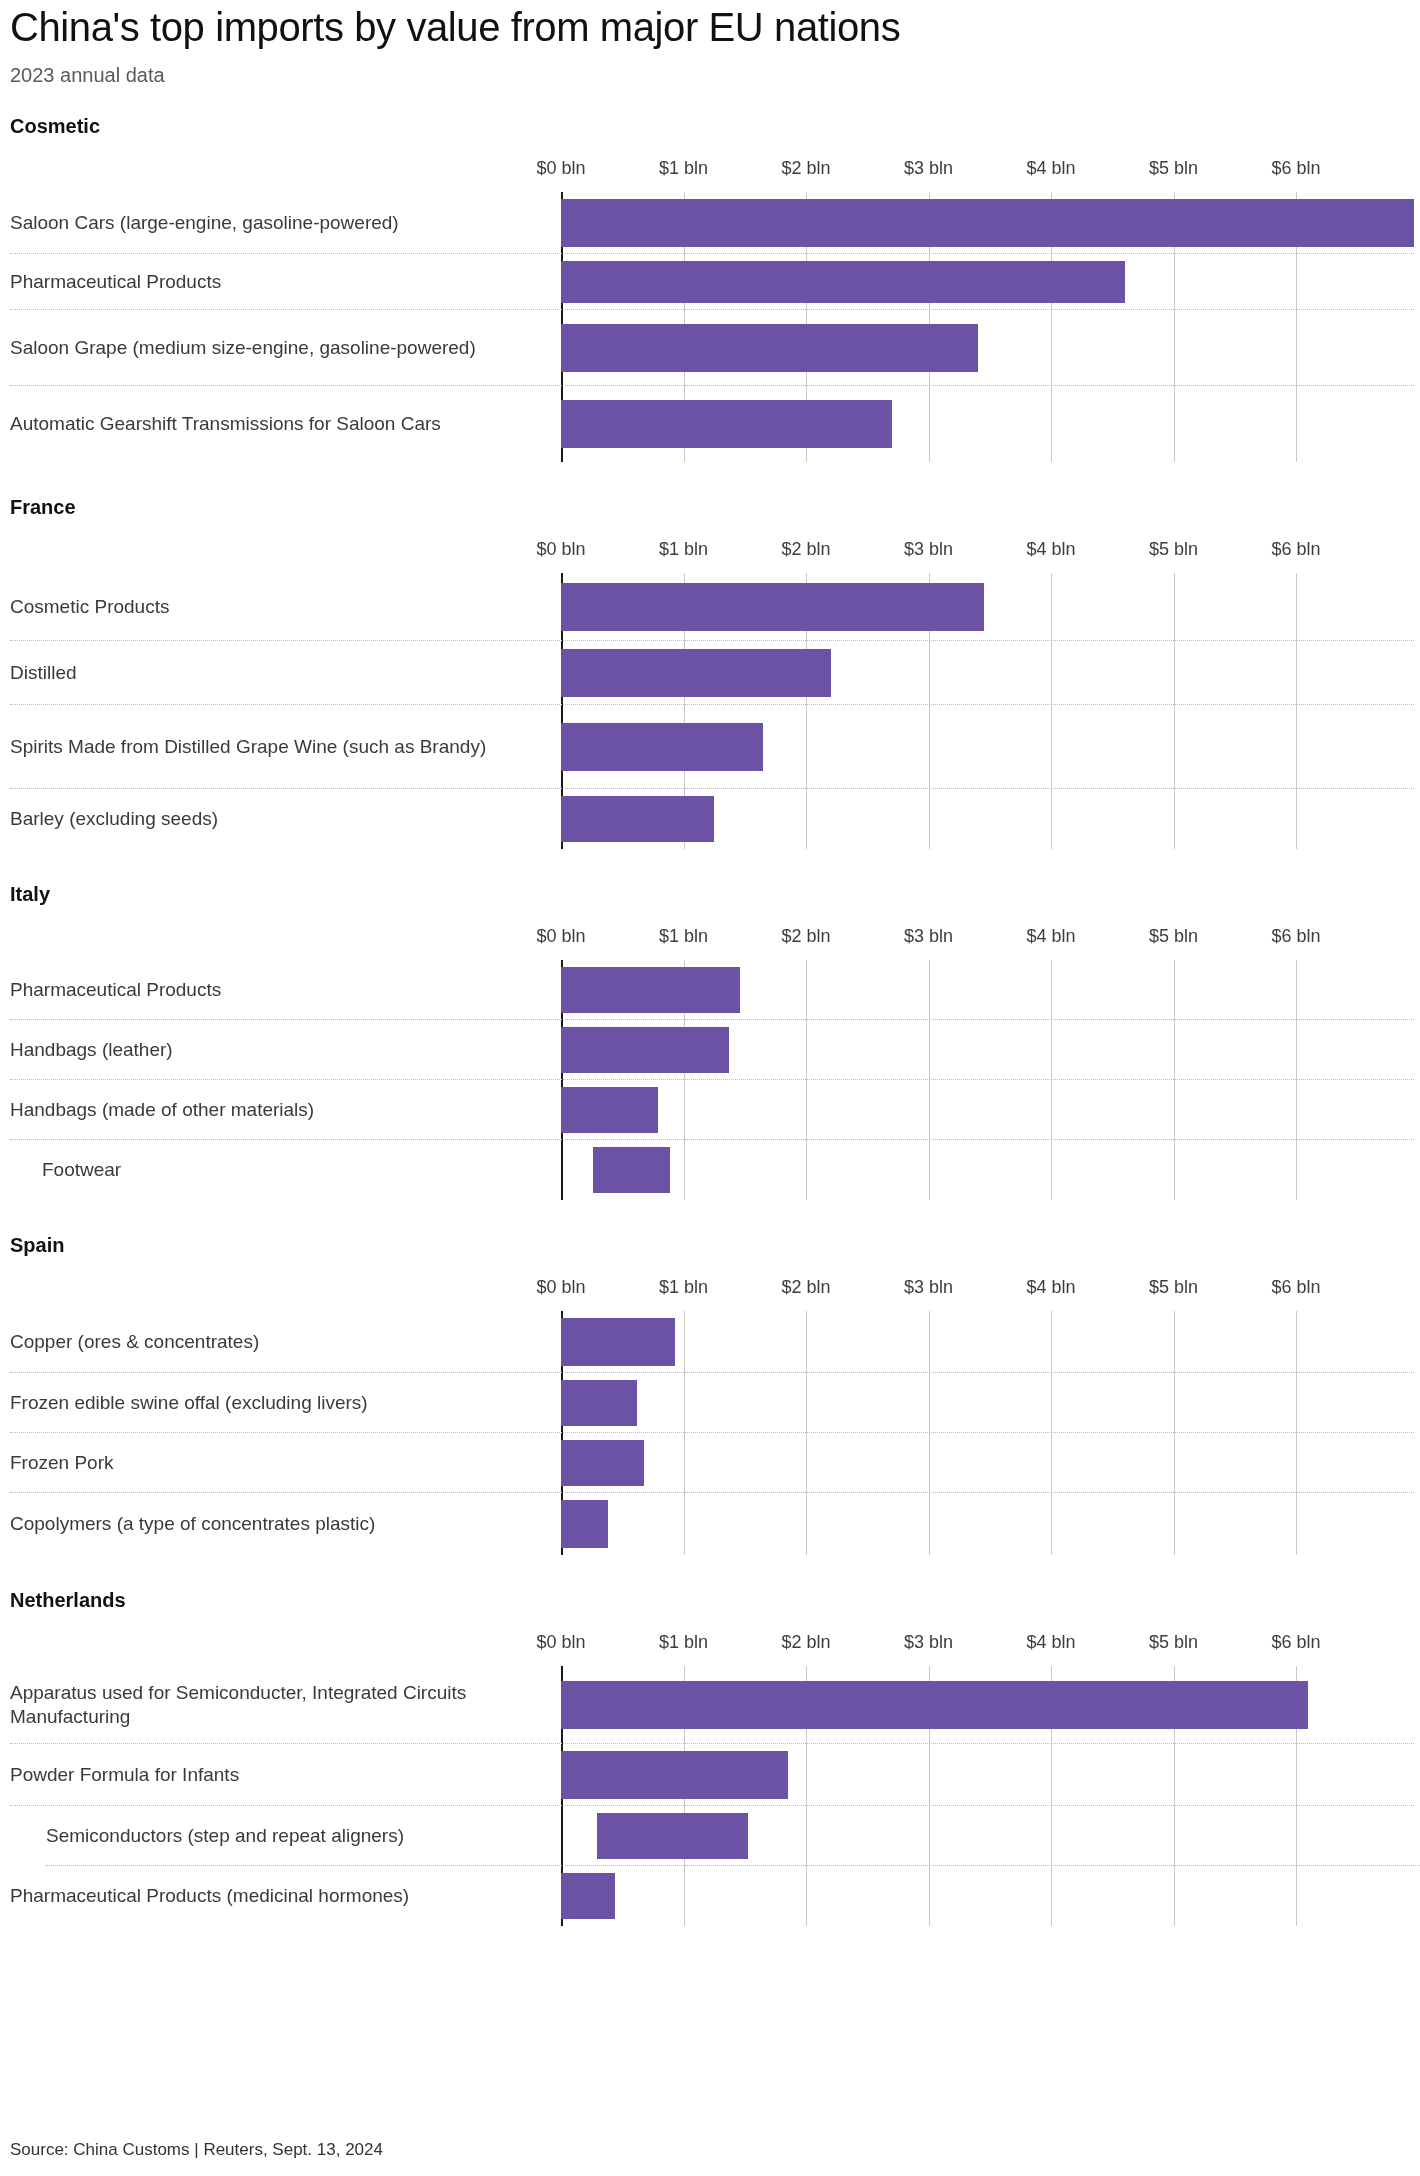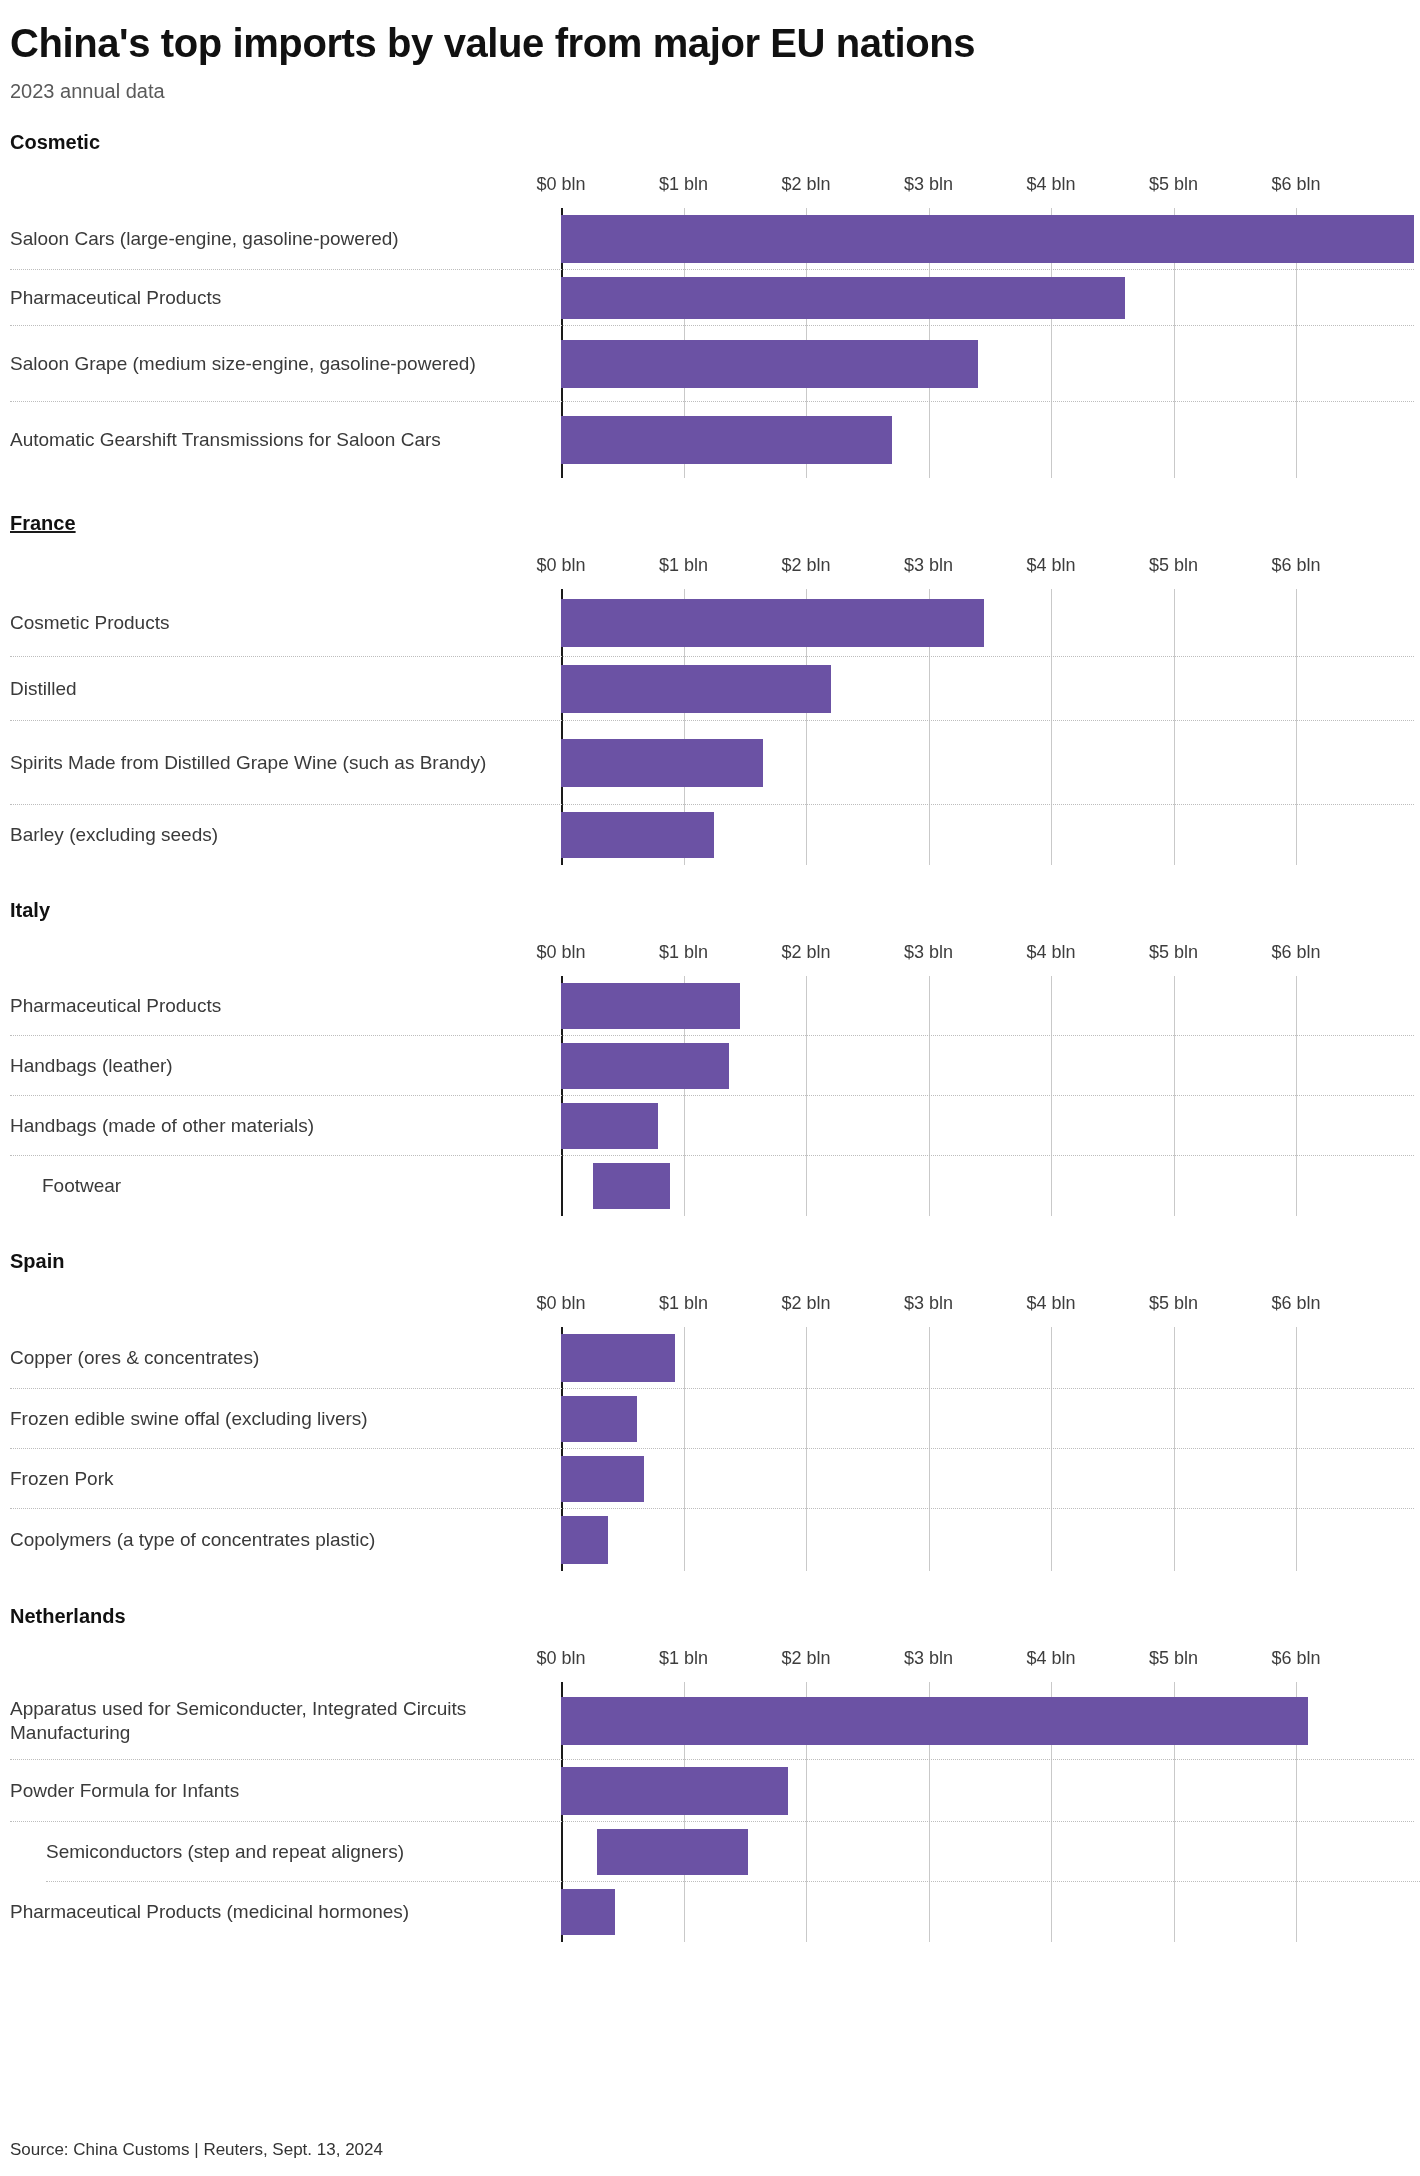--- a/index.html
+++ b/index.html
@@ -14,25 +14,25 @@
   .page {
     position: relative;
     width: 1420px;
     height: 2176px;
     padding: 0 8px;
   }
 
   
   .title {
     font-size: 40px;
-    font-weight: 700;
+    font-weight: 400;
     letter-spacing: -0.4px;
     line-height: 1.05;
     color: #111111;
-    padding-top: 22px;
+    padding-top: 6px;
     padding-left: 2px;
   }
   .subtitle {
     font-size: 20px;
     font-weight: 400;
     color: #5a5a5a;
     padding-top: 16px;
     padding-left: 2px;
   }
 
@@ -178,21 +178,21 @@
             </div>
             <div class="row" style="height: 76px;">
               <div class="row-label">Automatic Gearshift Transmissions for Saloon Cars</div>
               <div class="bar-area">
                 <div class="bar" style="width: 330.75px; height: 48px; background: rgb(107, 82, 164);"></div>
               </div>
             </div>
           </div>
         </div>
       </div>
-      <div class="country-block" style="margin-top: 34px; text-decoration: underline;">
+      <div class="country-block" style="margin-top: 34px;">
         <div class="country-name">France</div>
         <div class="panel" style="margin-top: 20px;">
           <div class="axis-row">
             <span class="axis-tick" style="left: 551px;">$0 bln</span>
             <span class="axis-tick" style="left: 673.5px;">$1 bln</span>
             <span class="axis-tick" style="left: 796px;">$2 bln</span>
             <span class="axis-tick" style="left: 918.5px;">$3 bln</span>
             <span class="axis-tick" style="left: 1041px;">$4 bln</span>
             <span class="axis-tick" style="left: 1163.5px;">$5 bln</span>
             <span class="axis-tick" style="left: 1286px;">$6 bln</span>

